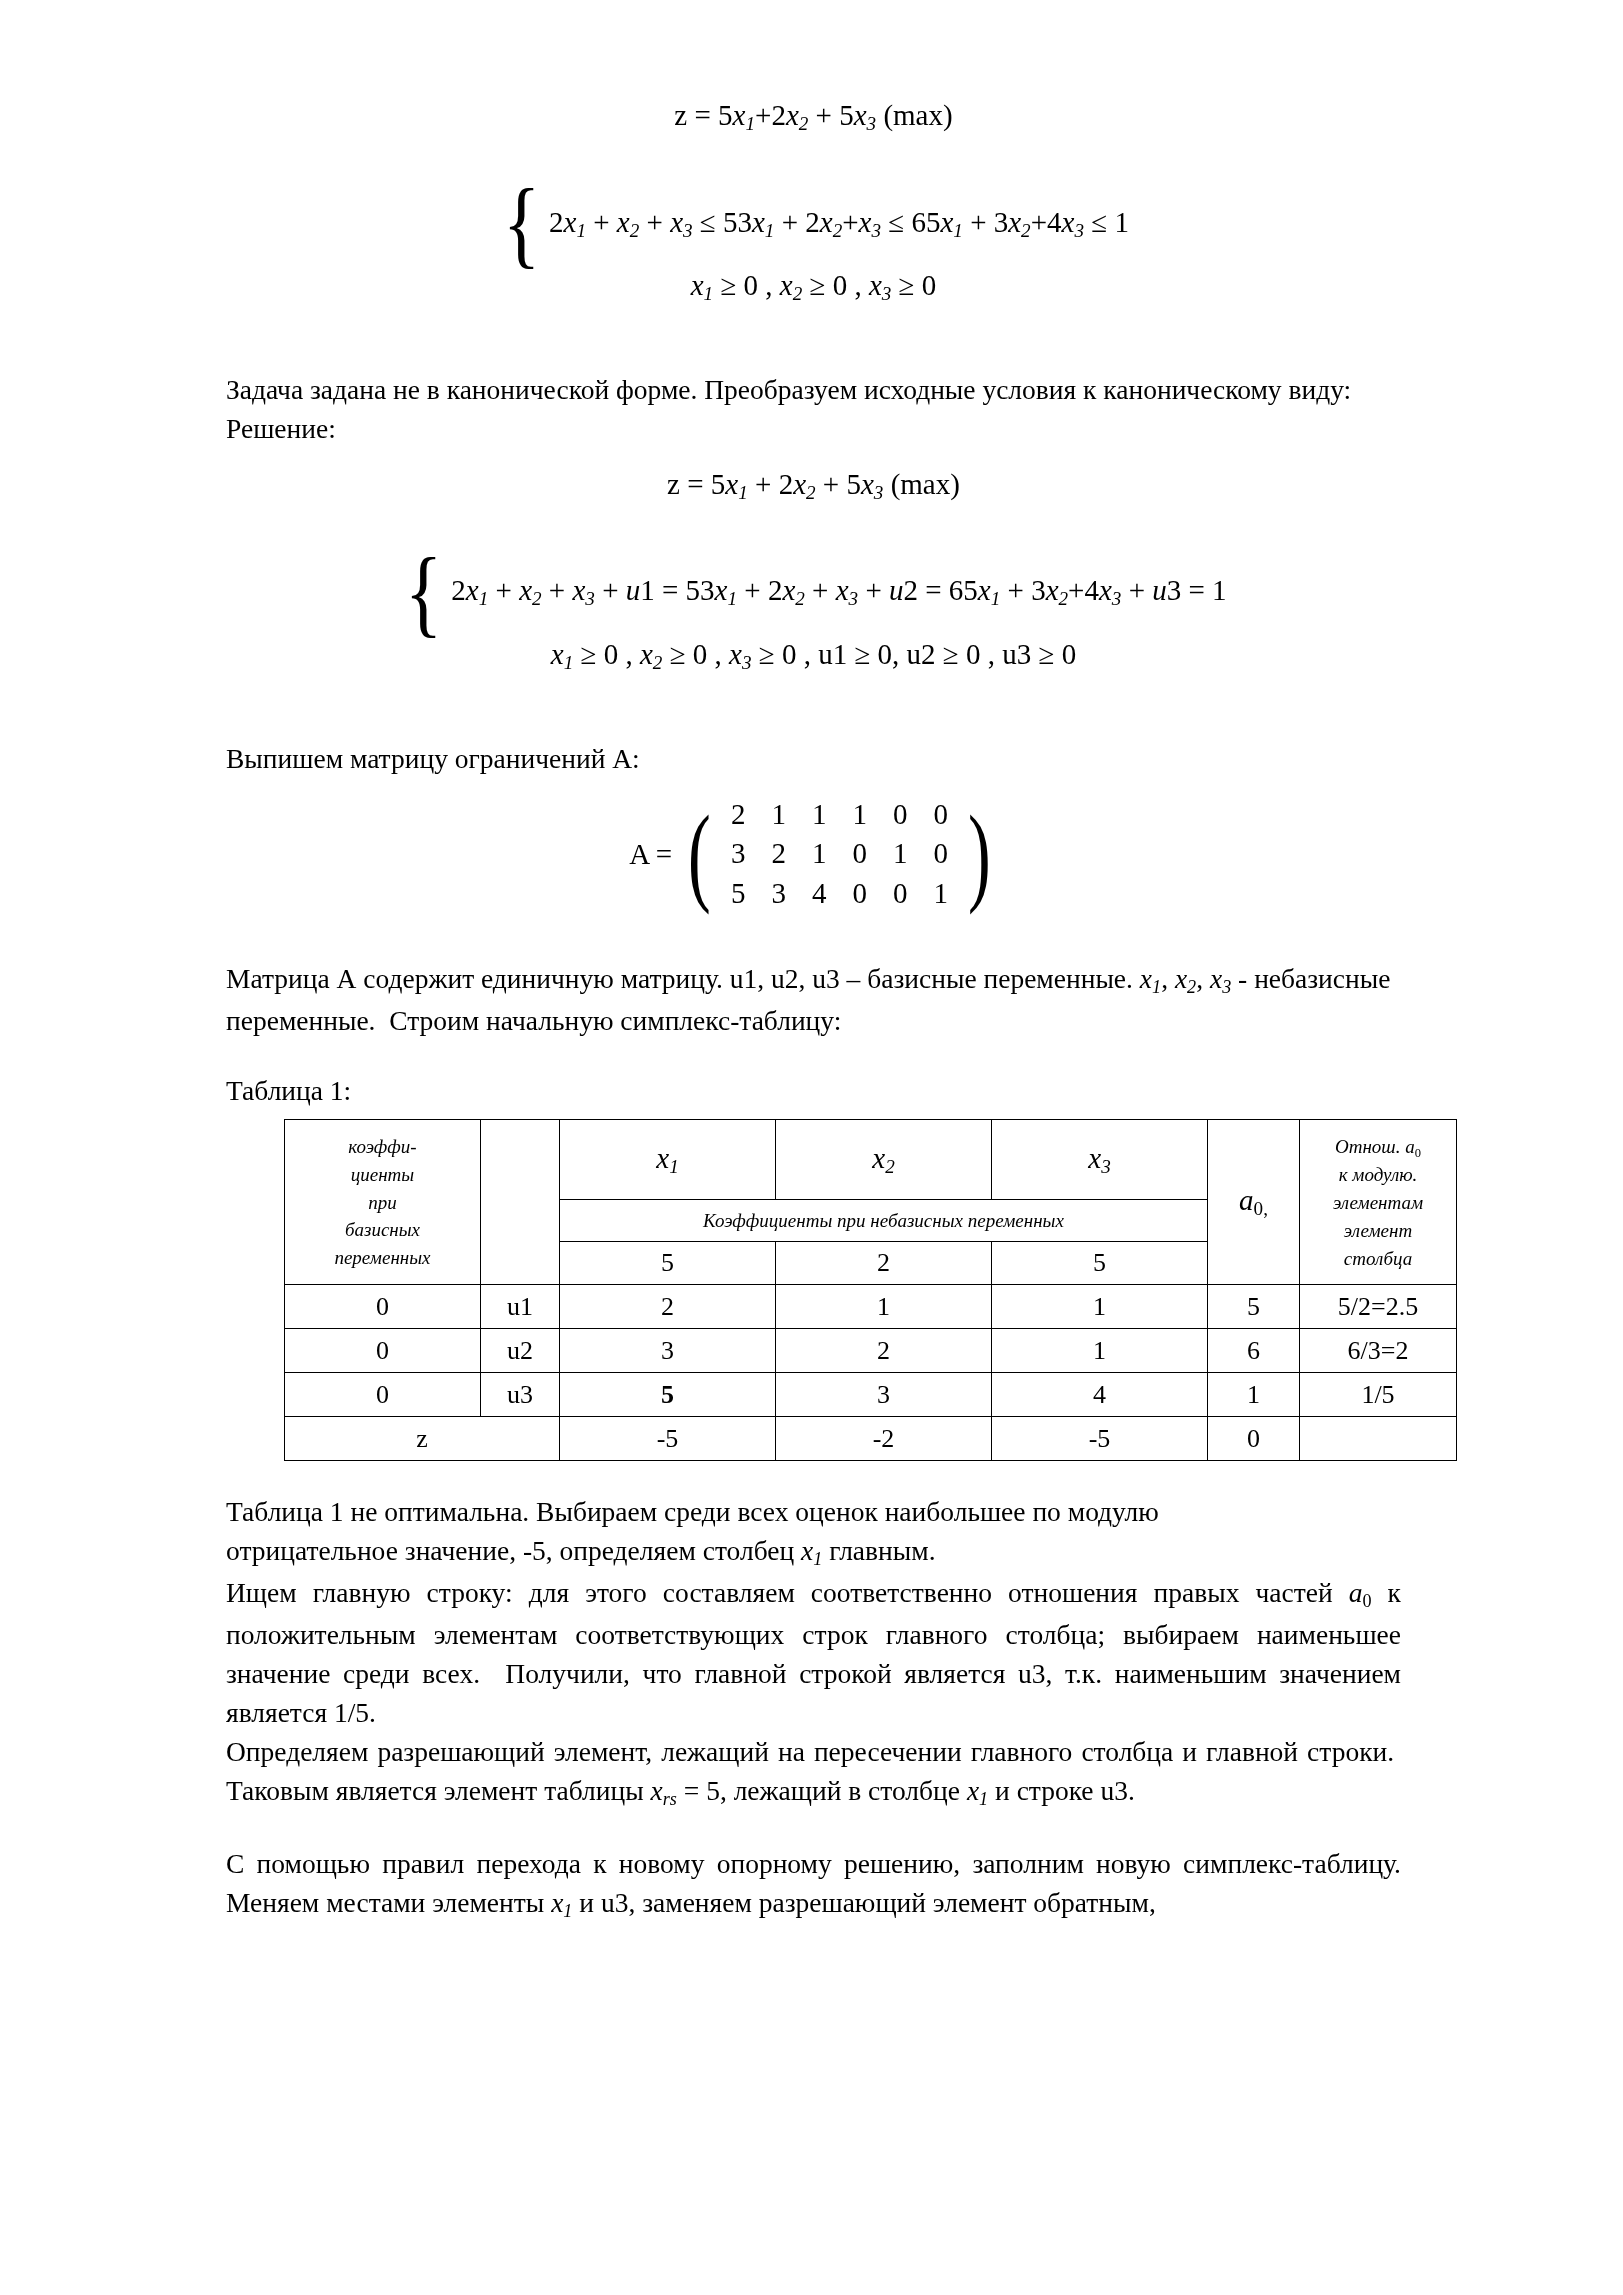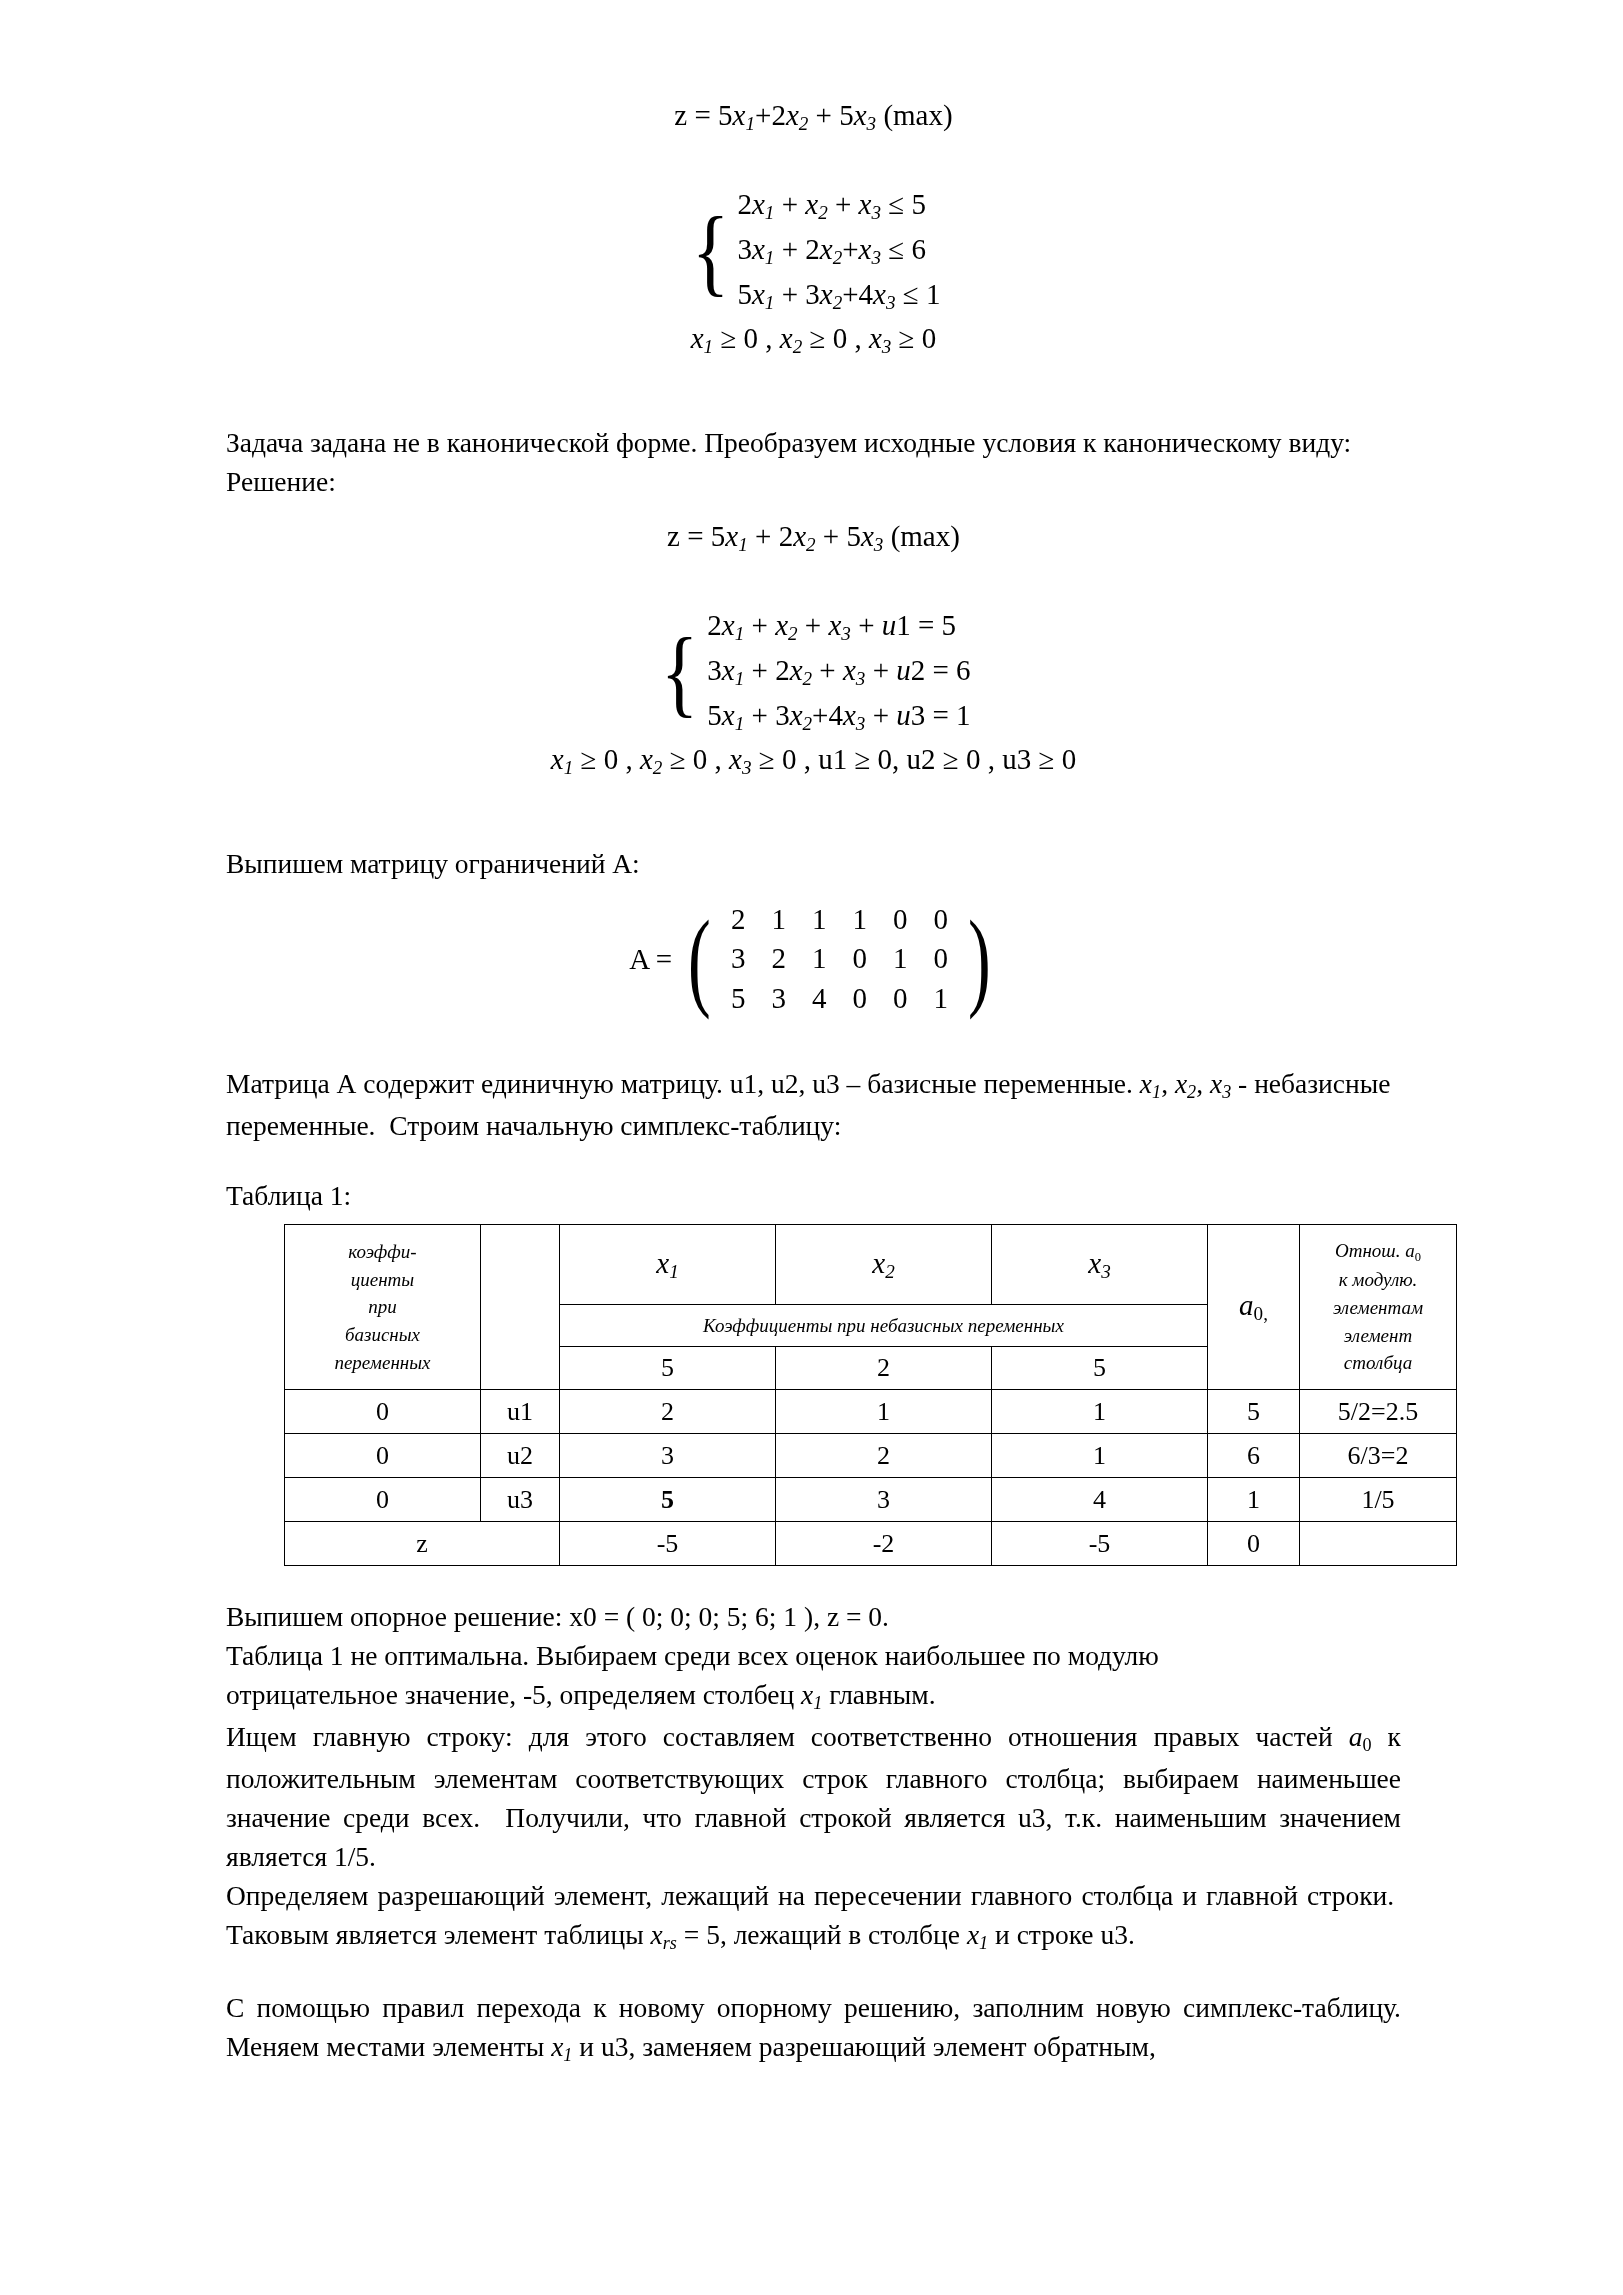--- a/index.html
+++ b/index.html
@@ -68,21 +68,21 @@
   .brace {
     font-size: 98px;
     line-height: 0.82;
     font-weight: 300;
     margin-right: 3.9px;
     transform: scaleX(0.8);
     display: inline-block;
   }
   .sys-rows {
     display: flex;
-    flex-direction: column;
+    flex-direction: row;
     text-align: left;
     line-height: 1.5;
   }
   .sys-rows .row { white-space: nowrap; }
 
   
   .matrix-wrap {
     display: flex;
     align-items: center;
     justify-content: center;
@@ -317,21 +317,20 @@
           <td>-2</td>
           <td>-5</td>
           <td>0</td>
           <td></td>
         </tr>
       </tbody>
     </table>
 
     <div class="gap-m"></div>
 
-    <p class="para">Выпишем опорное решение: x0 = ( 0; 0; 0; 5; 6; 1 ), z = 0.</p>
     <p class="para">Таблица 1 не оптимальна. Выбираем среди всех оценок наибольшее по модулю</p>
     <p class="para">отрицательное значение, -5, определяем столбец <span class="mi">x</span><sub>1</sub> главным.</p>
 
     <p class="para just">Ищем главную строку: для этого составляем соответственно отношения правых частей <span class="mi">a</span><sub class="up">0</sub> к положительным элементам соответствующих строк главного столбца; выбираем наименьшее значение среди всех.&nbsp; Получили, что главной строкой является u3, т.к. наименьшим значением является 1/5.</p>
 
     <p class="para just">Определяем разрешающий элемент, лежащий на пересечении главного столбца и главной строки.&nbsp; Таковым является элемент таблицы <span class="mi">x</span><sub>rs</sub> = 5, лежащий в столбце <span class="mi">x</span><sub>1</sub> и строке u3.</p>
 
     <div class="gap-m"></div>
 
     <p class="para just">С помощью правил перехода к новому опорному решению, заполним новую симплекс-таблицу. Меняем местами элементы <span class="mi">x</span><sub>1</sub> и u3, заменяем разрешающий элемент обратным,</p>

